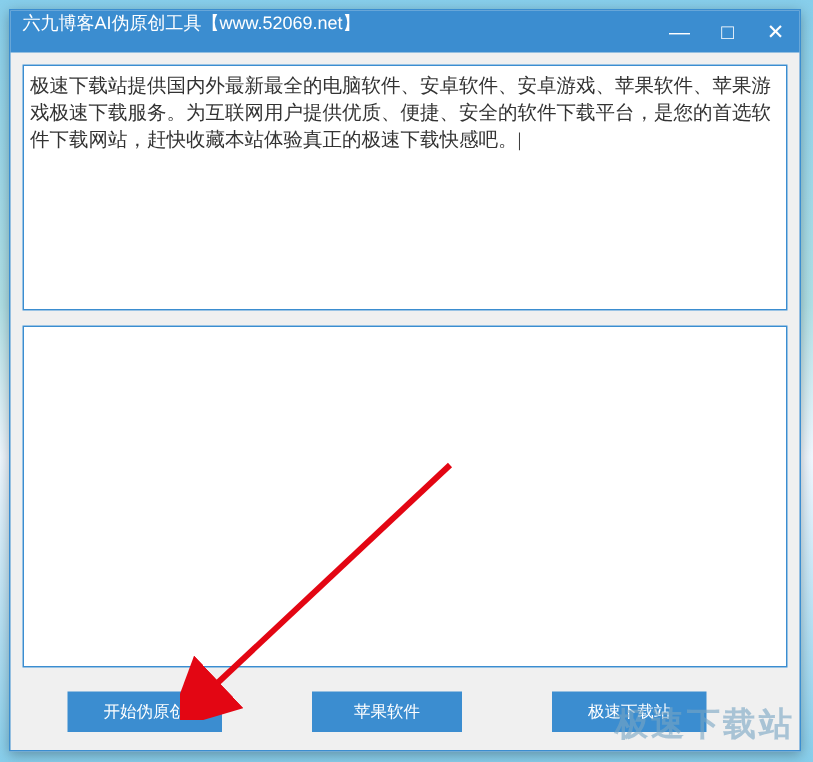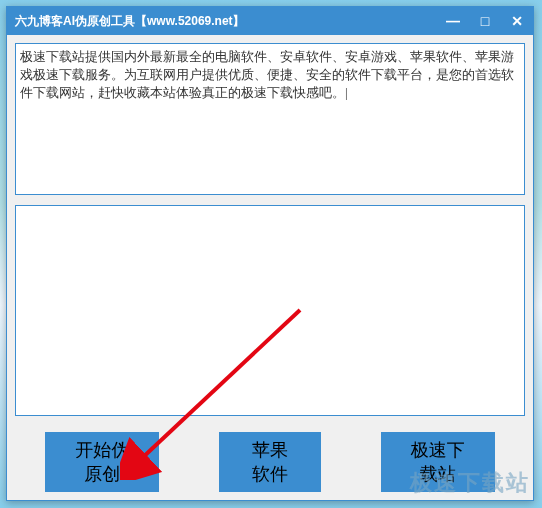--- a/index.html
+++ b/index.html
@@ -18,25 +18,25 @@
       width: 528px;
       height: 495px;
       background: #F0F0F0;
       border: 1px solid #3B8DD0;
       box-shadow: 0 2px 8px rgba(0,0,0,0.3);
     }
     .titlebar {
       height: 28px;
       background: #3B8DD0;
       display: flex;
-      align-items: center;
+      align-items: flex-start;
       padding: 0 0 0 8px;
       color: white;
       font-size: 12px;
-      font-weight: bold;
+      font-weight: normal;
     }
     .titlebar-text { flex: 1; }
     .titlebar-buttons { display: flex; }
     .titlebar-btn {
       width: 32px;
       height: 28px;
       display: flex;
       align-items: center;
       justify-content: center;
       color: white;
@@ -65,24 +65,24 @@
     .textarea-top { height: 164px; }
     .textarea-bottom { height: 228px; }
     .button-row {
       display: flex;
       gap: 60px;
       padding: 6px 30px 0 30px;
       justify-content: flex-start;
     }
     .action-btn {
       background: #3B8DD0;
-      color: #000000;
+      color: #ffffff;
       border: none;
       padding: 6px 24px;
-      font-size: 18px;
+      font-size: 11px;
       cursor: pointer;
       font-family: "Microsoft YaHei", sans-serif;
       min-width: 100px;
     }
     .arrow {
       position: absolute;
       top: 300px;
       left: 120px;
       width: 200px;
       height: 180px;

